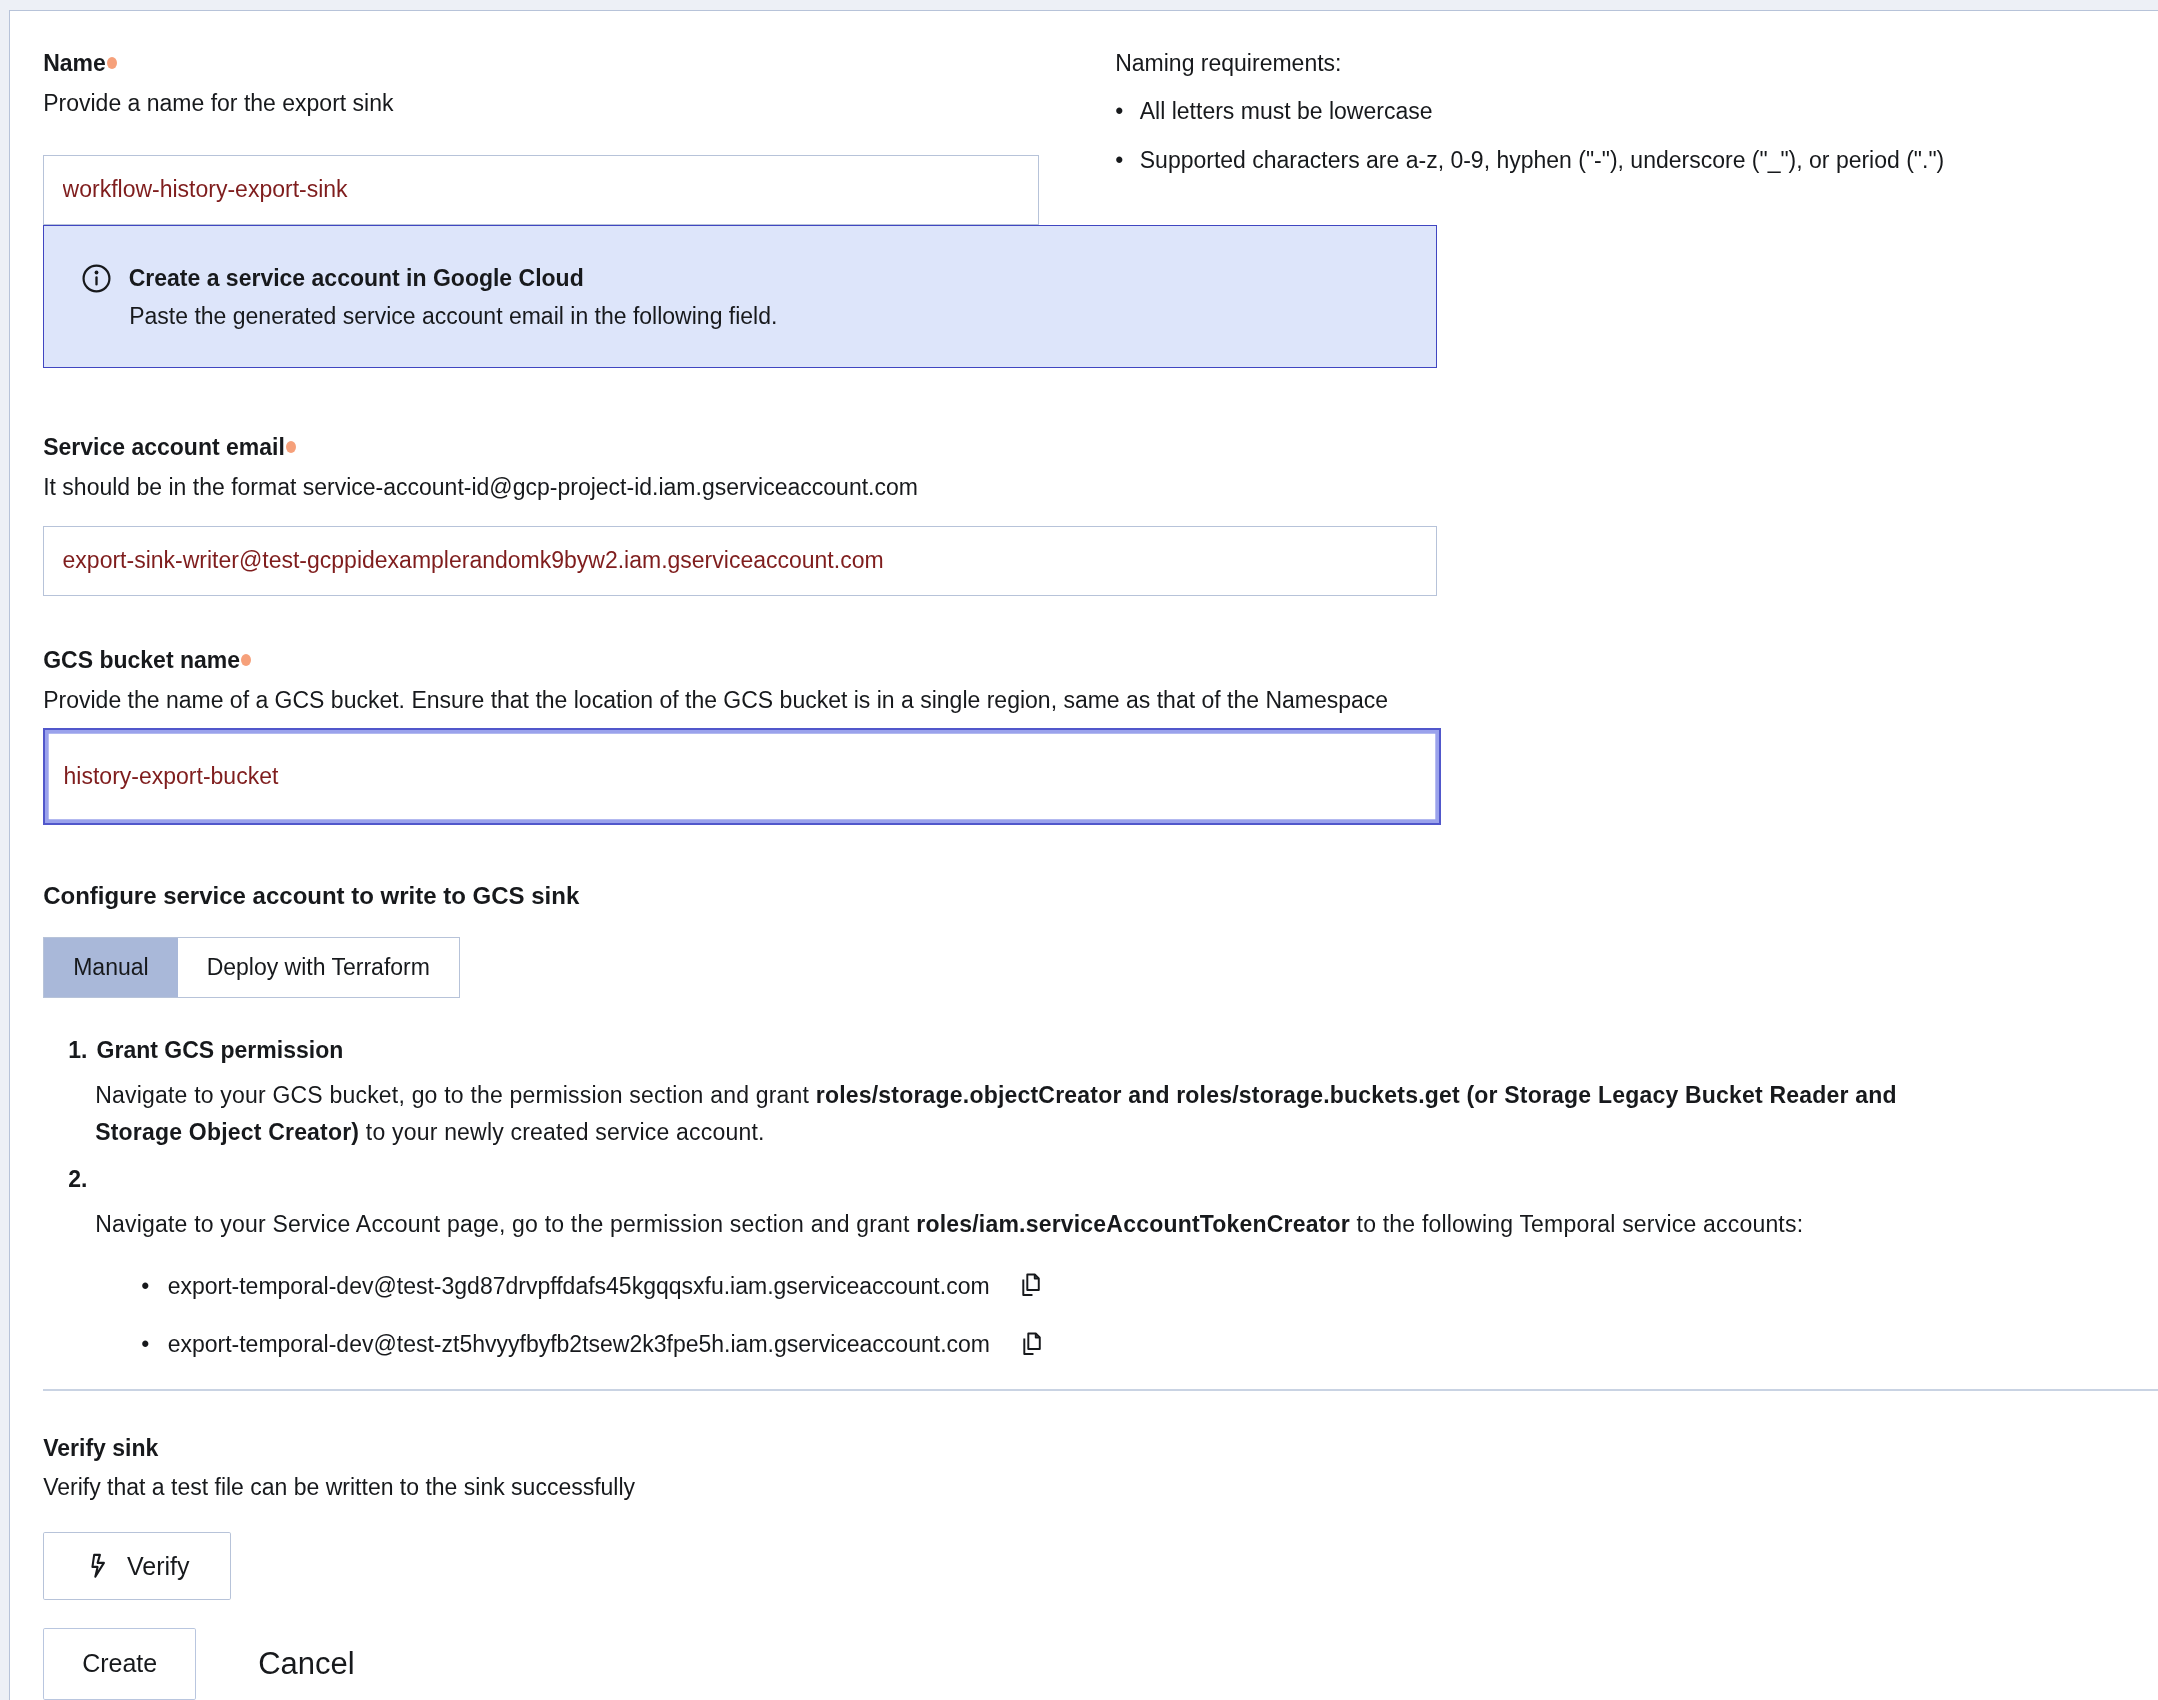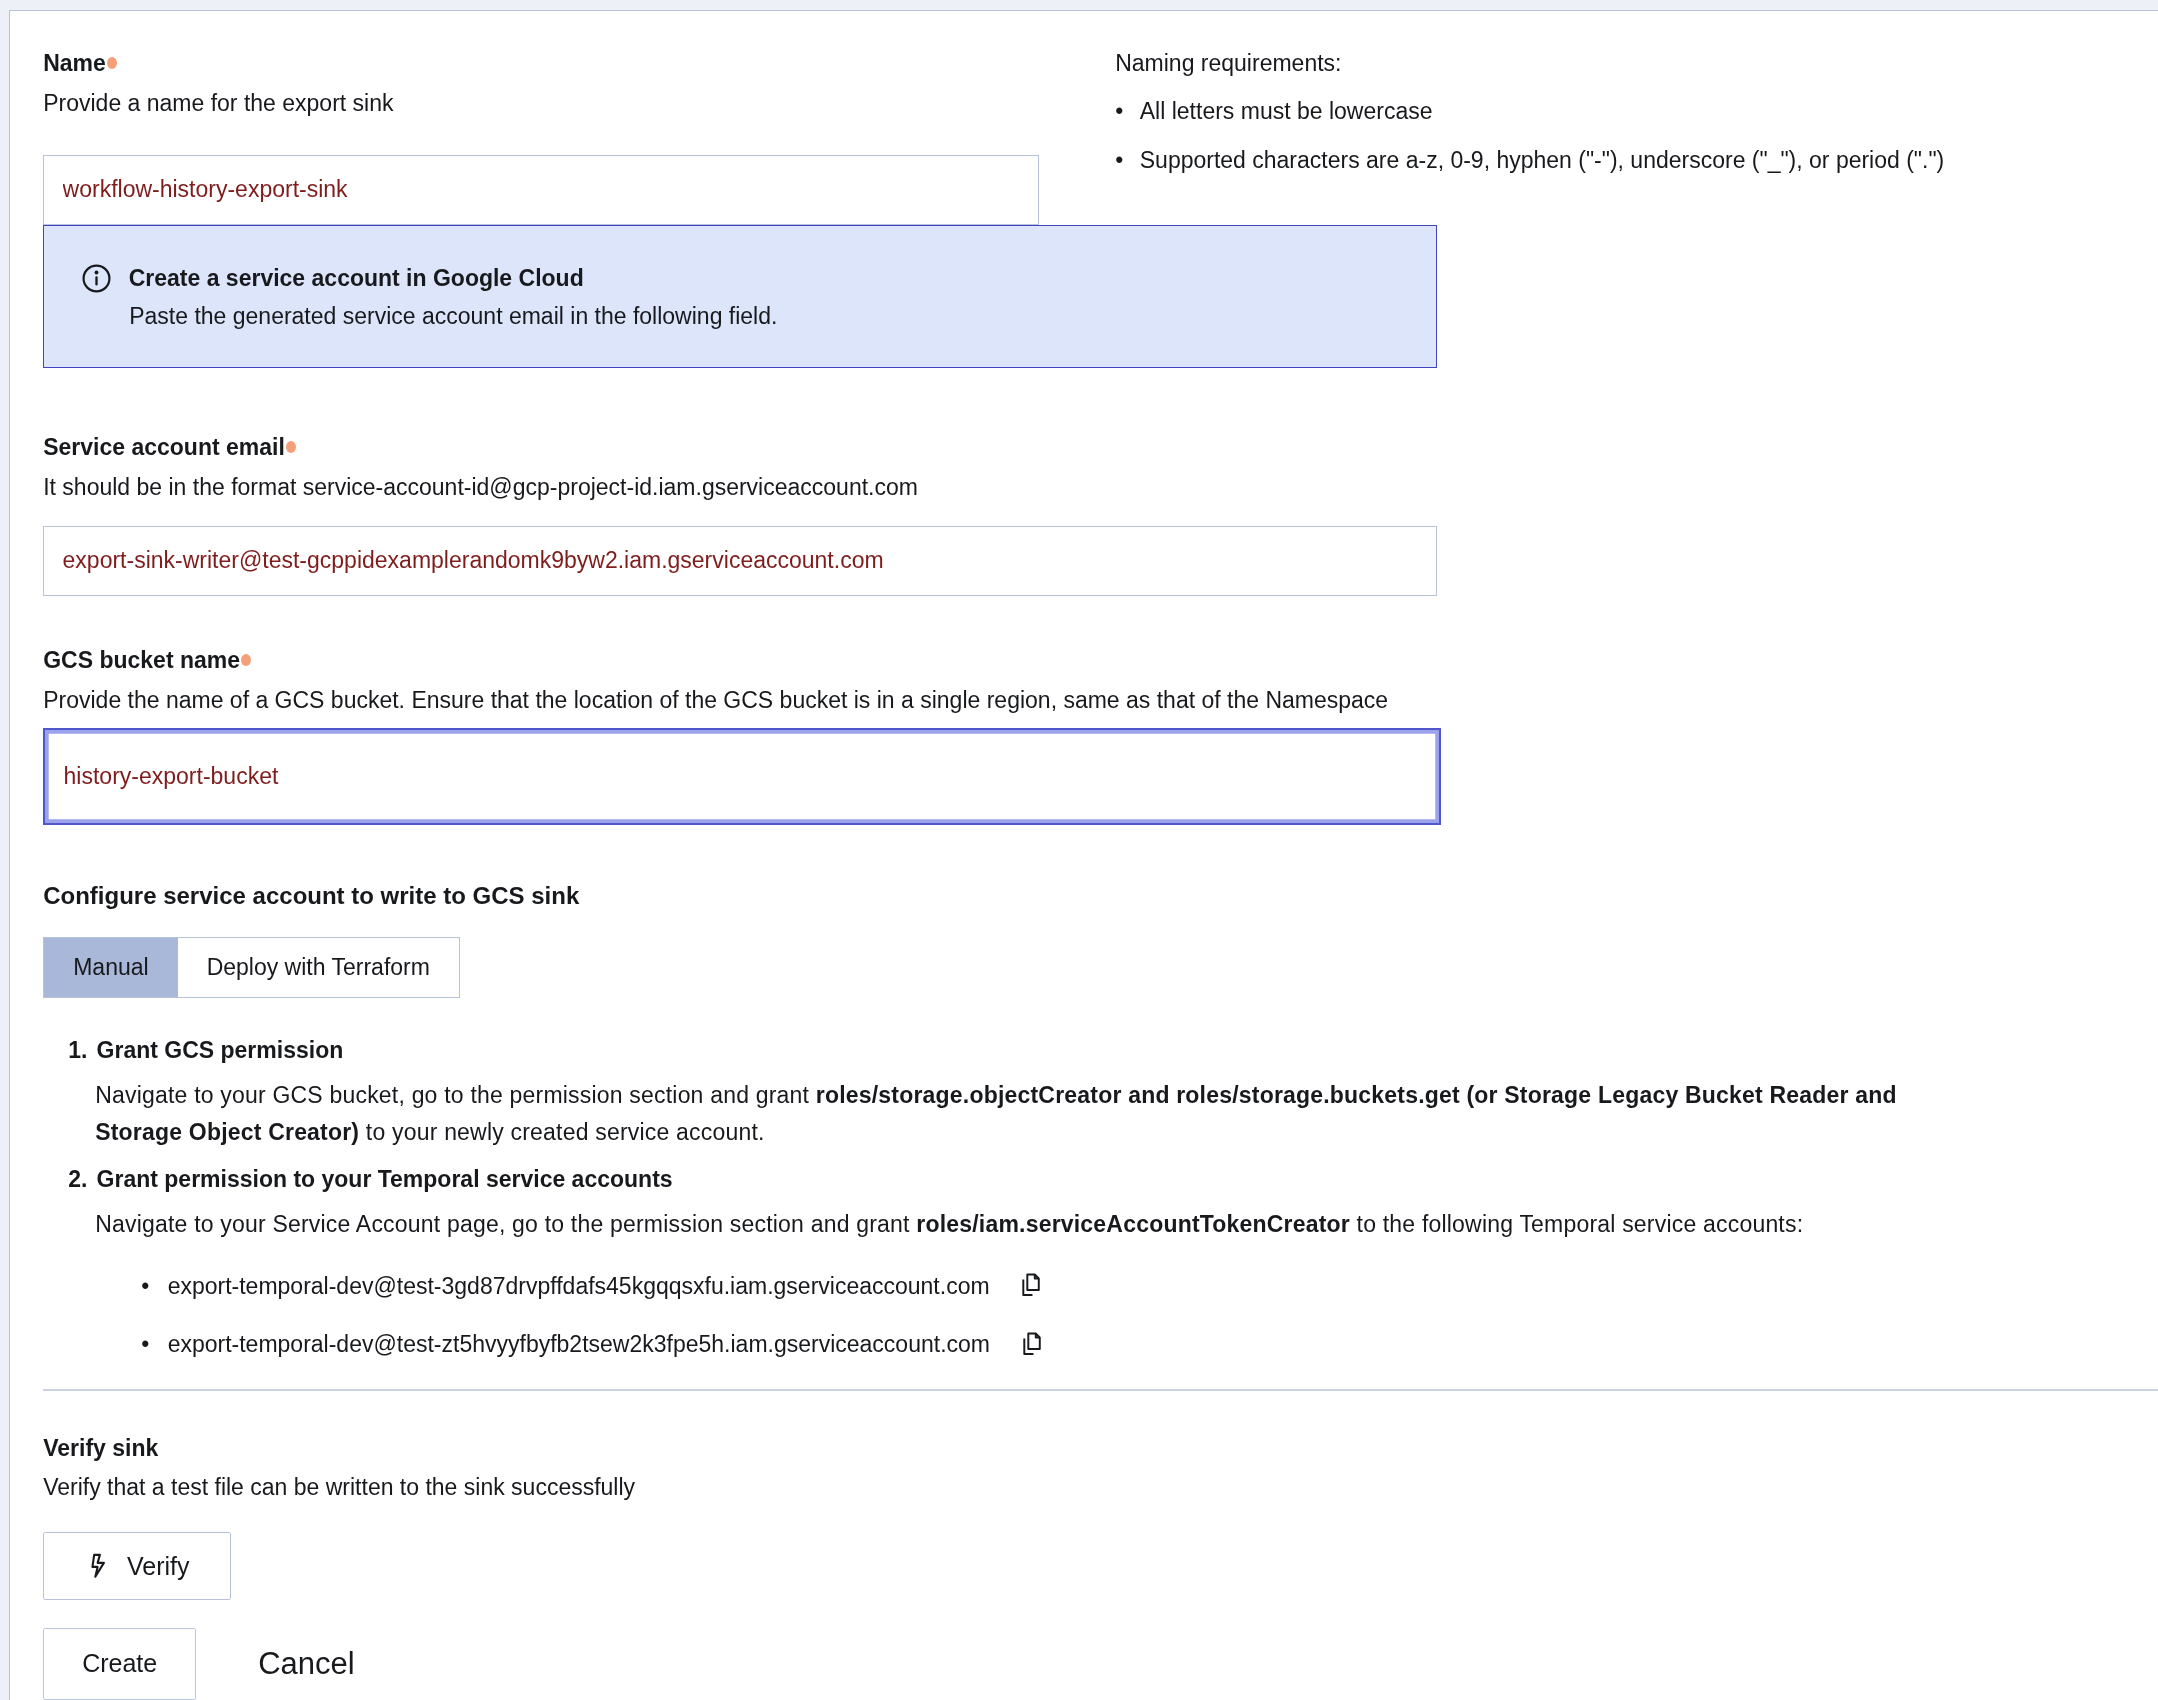--- a/index.html
+++ b/index.html
@@ -180,21 +180,20 @@
       <div class="step-title">
         <span>1.</span>
         <span>Grant GCS permission</span>
       </div>
       <div class="step-body">
         <span>Navigate to your GCS bucket, go to the permission section and grant </span><b>roles/storage.objectCreator and roles/storage.buckets.get (or Storage Legacy Bucket Reader and Storage Object Creator)</b><span> to your newly created service account.</span>
       </div>
 
       <div class="step-title second">
         <span>2.</span>
-        <span>Grant permission to your Temporal service accounts</span>
       </div>
       <div class="step-body">
         <span>Navigate to your Service Account page, go to the permission section and grant </span><b>roles/iam.serviceAccountTokenCreator</b><span> to the following Temporal service accounts:</span>
       </div>
 
       <ul class="sa-list">
         <li>
           <span class="bullet">•</span>
           <span>export-temporal-dev@test-3gd87drvpffdafs45kgqqsxfu.iam.gserviceaccount.com</span>
           <button class="copy-btn">

